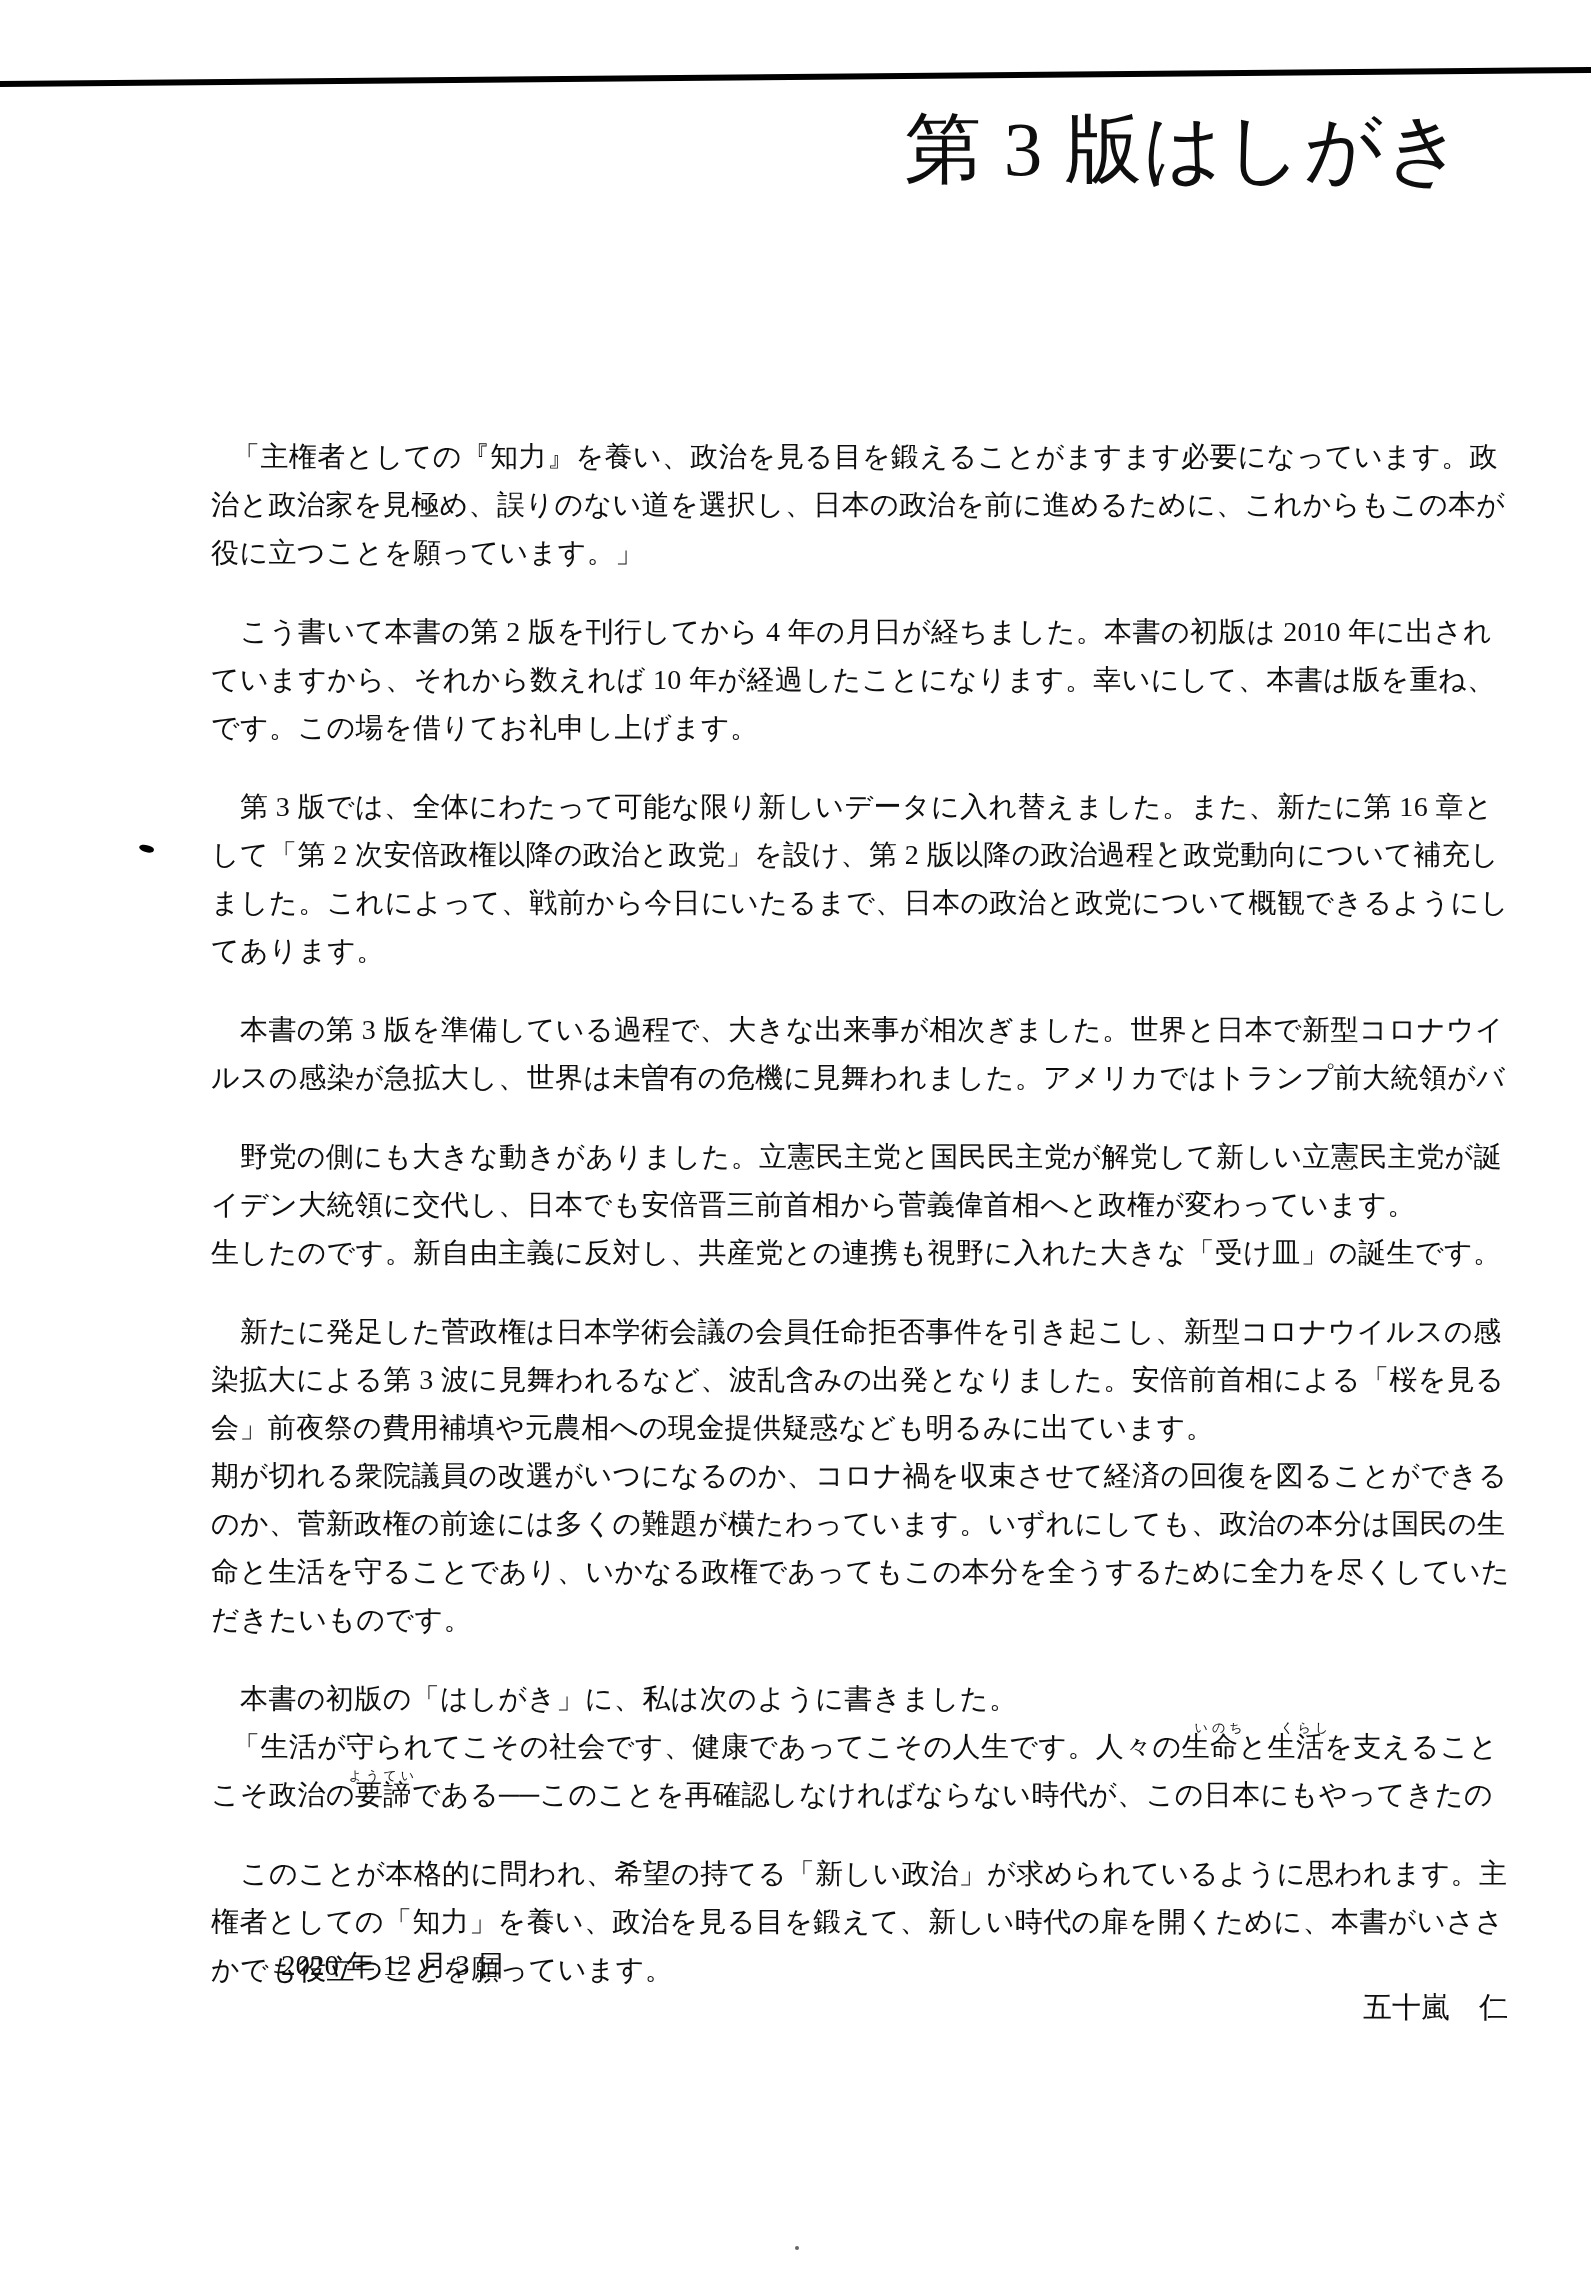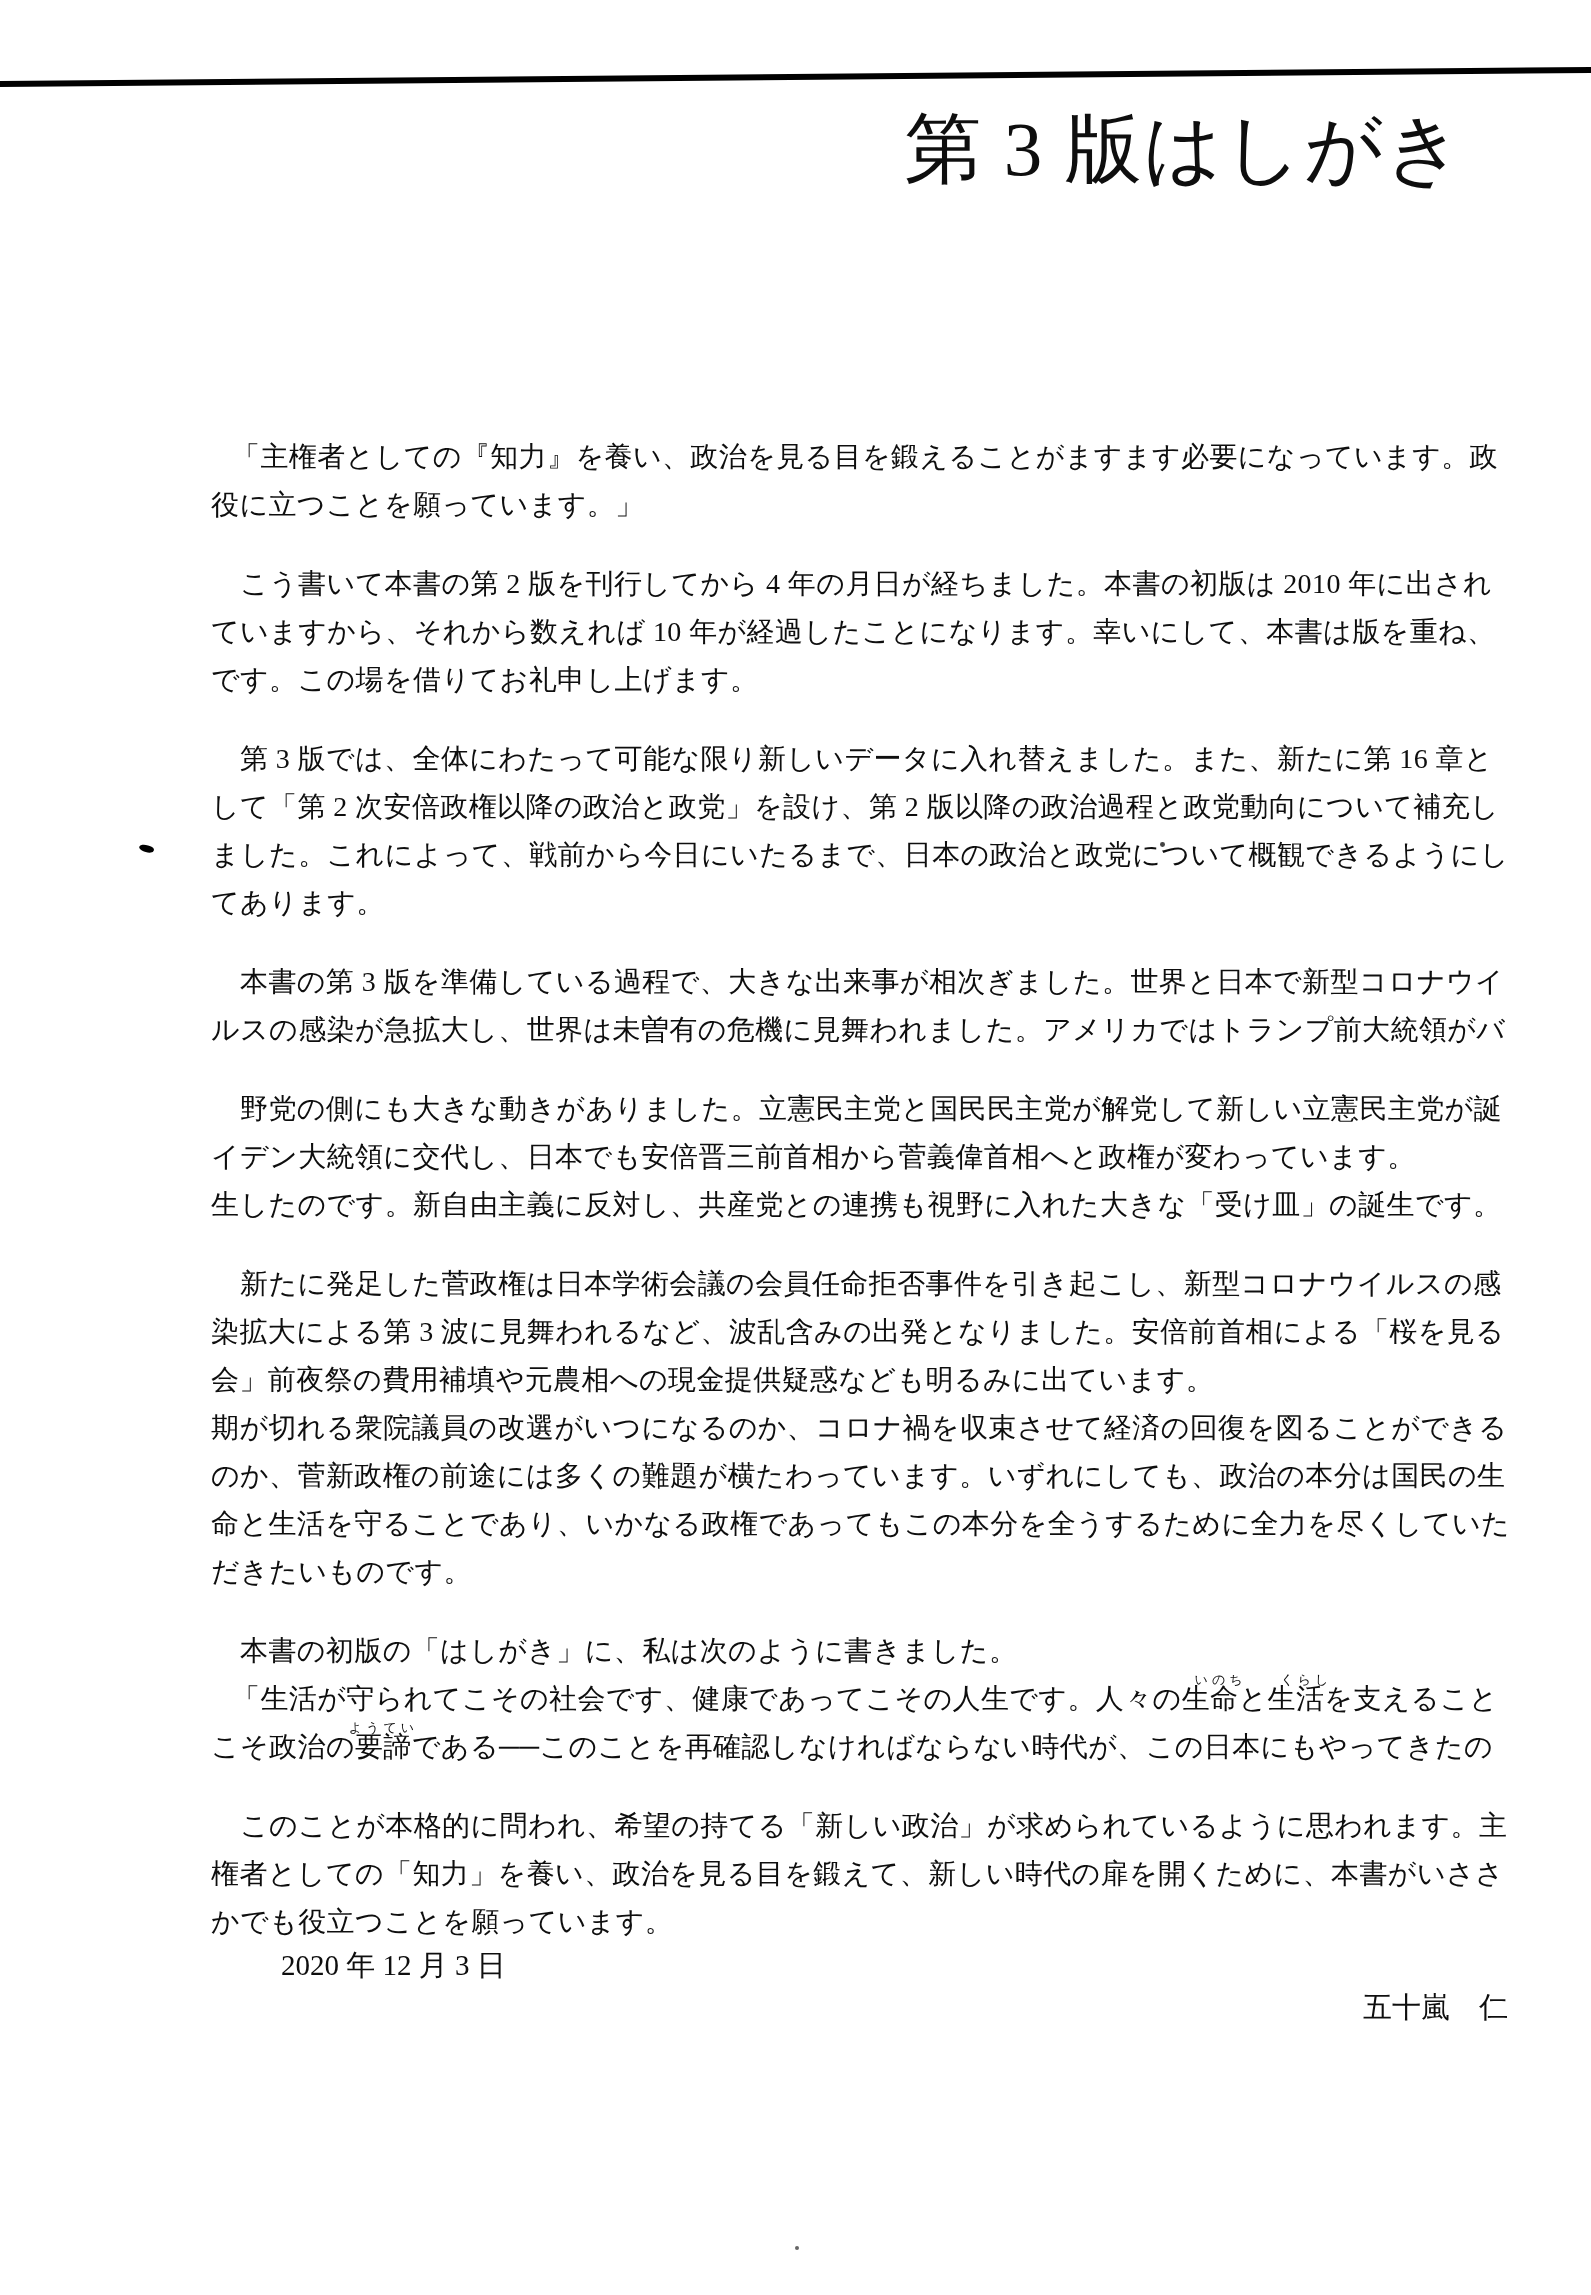--- a/index.html
+++ b/index.html
@@ -44,20 +44,21 @@
 </head>
 <body>
 
 <div class="page">
   <div class="scan-line"></div>
 
   <div class="title">第 3 版はしがき</div>
 
   <div class="body-text">
       <div class="line ind-b">「主権者としての『知力』を養い、政治を見る目を鍛えることがますます必要になっています。政</div>
+      <div class="line">治と政治家を見極め、誤りのない道を選択し、日本の政治を前に進めるために、これからもこの本が</div>
       <div class="line last">役に立つことを願っています。」</div>
       <div class="line ind">こう書いて本書の第 2 版を刊行してから 4 年の月日が経ちました。本書の初版は 2010 年に出され</div>
       <div class="line">ていますから、それから数えれば 10 年が経過したことになります。幸いにして、本書は版を重ね、</div>
       <div class="line last">です。この場を借りてお礼申し上げます。</div>
       <div class="line ind">第 3 版では、全体にわたって可能な限り新しいデータに入れ替えました。また、新たに第 16 章と</div>
       <div class="line">して「第 2 次安倍政権以降の政治と政党」を設け、第 2 版以降の政治過程と政党動向について補充し</div>
       <div class="line">ました。これによって、戦前から今日にいたるまで、日本の政治と政党について概観できるようにし</div>
       <div class="line last">てあります。</div>
       <div class="line ind">本書の第 3 版を準備している過程で、大きな出来事が相次ぎました。世界と日本で新型コロナウイ</div>
       <div class="line">ルスの感染が急拡大し、世界は未曽有の危機に見舞われました。アメリカではトランプ前大統領がバ</div>

